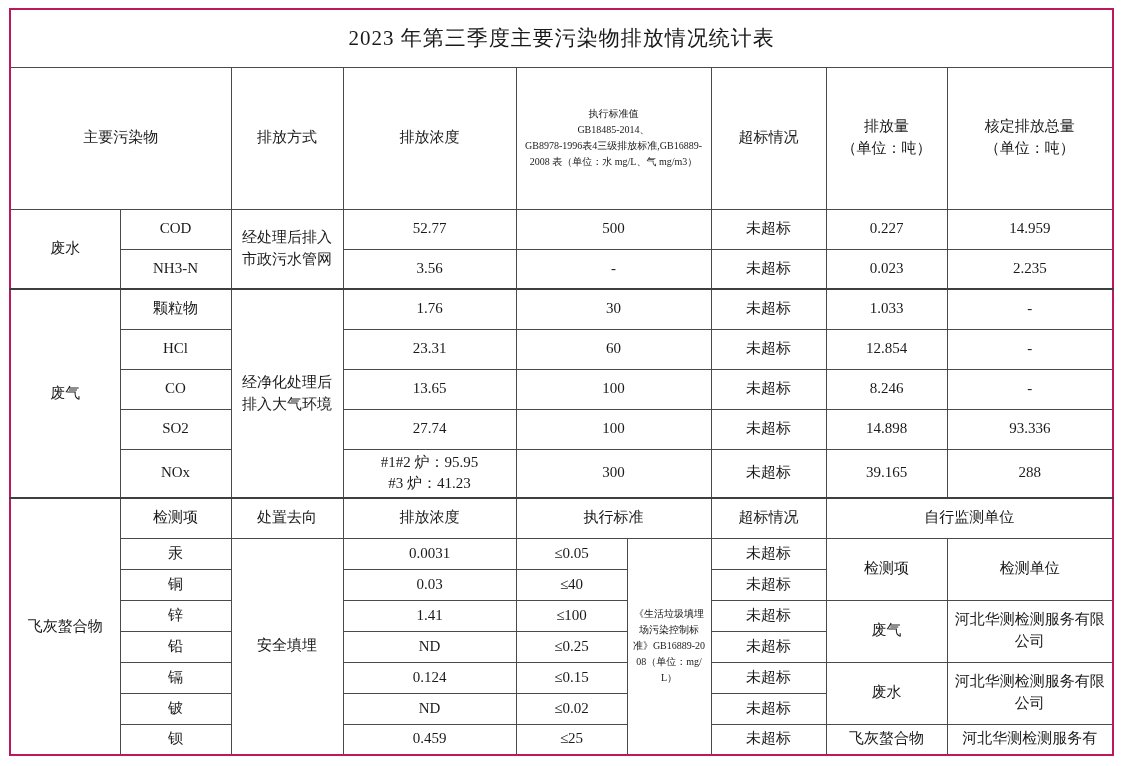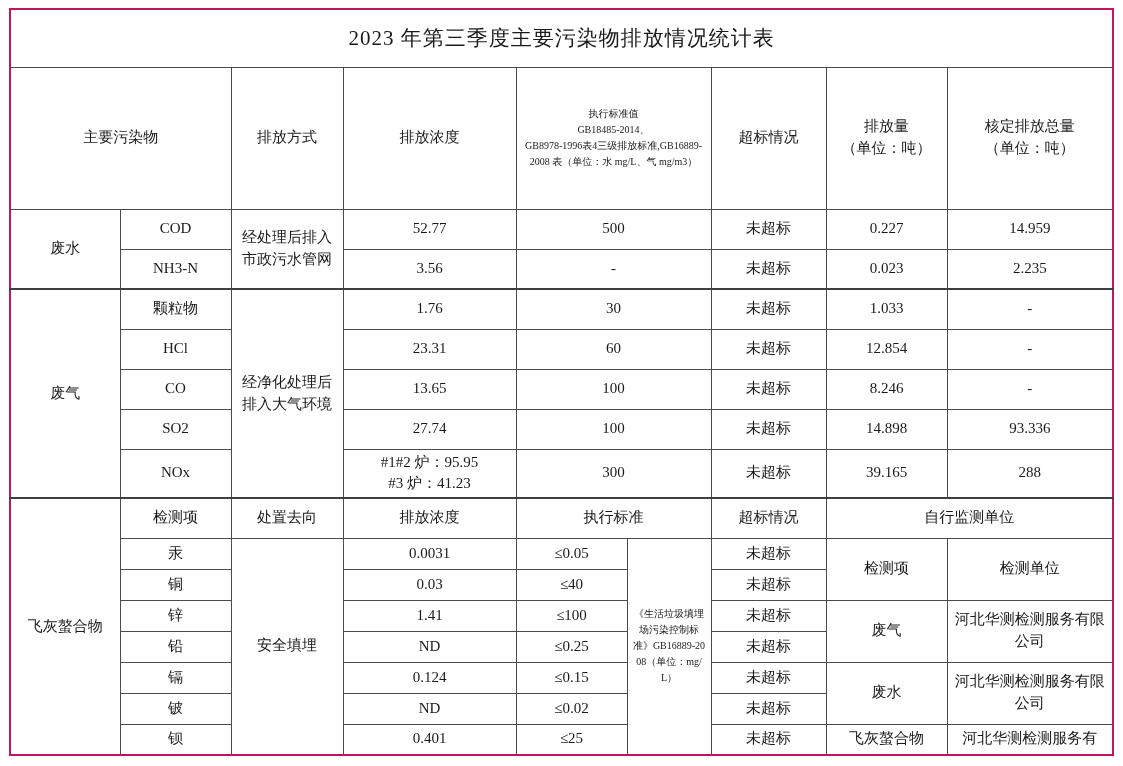--- a/index.html
+++ b/index.html
@@ -210,21 +210,21 @@
 
   <tr class="r31">
     <td>铍</td>
     <td class="num">ND</td>
     <td class="num">≤0.02</td>
     <td>未超标</td>
   </tr>
 
   <tr class="r31">
     <td>钡</td>
-    <td class="num">0.401</td>
+    <td class="num">0.459</td>
     <td class="num">≤25</td>
     <td>未超标</td>
     <td>飞灰螯合物</td>
     <td>河北华测检测服务有</td>
   </tr>
 
 </tbody>
     </table>
 </div>
 

